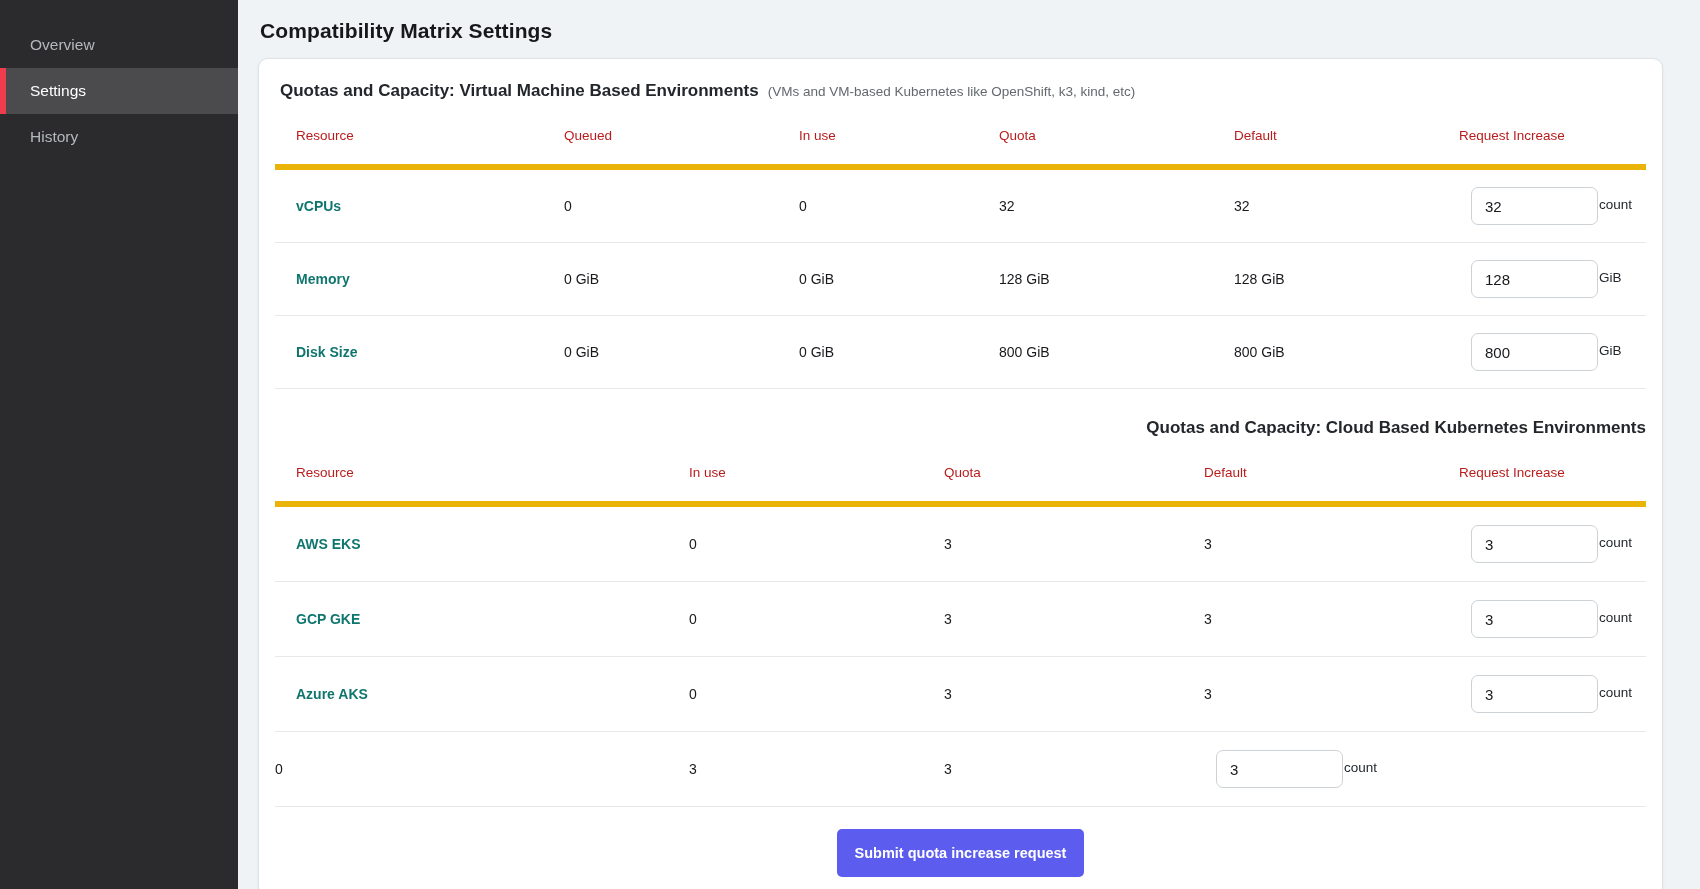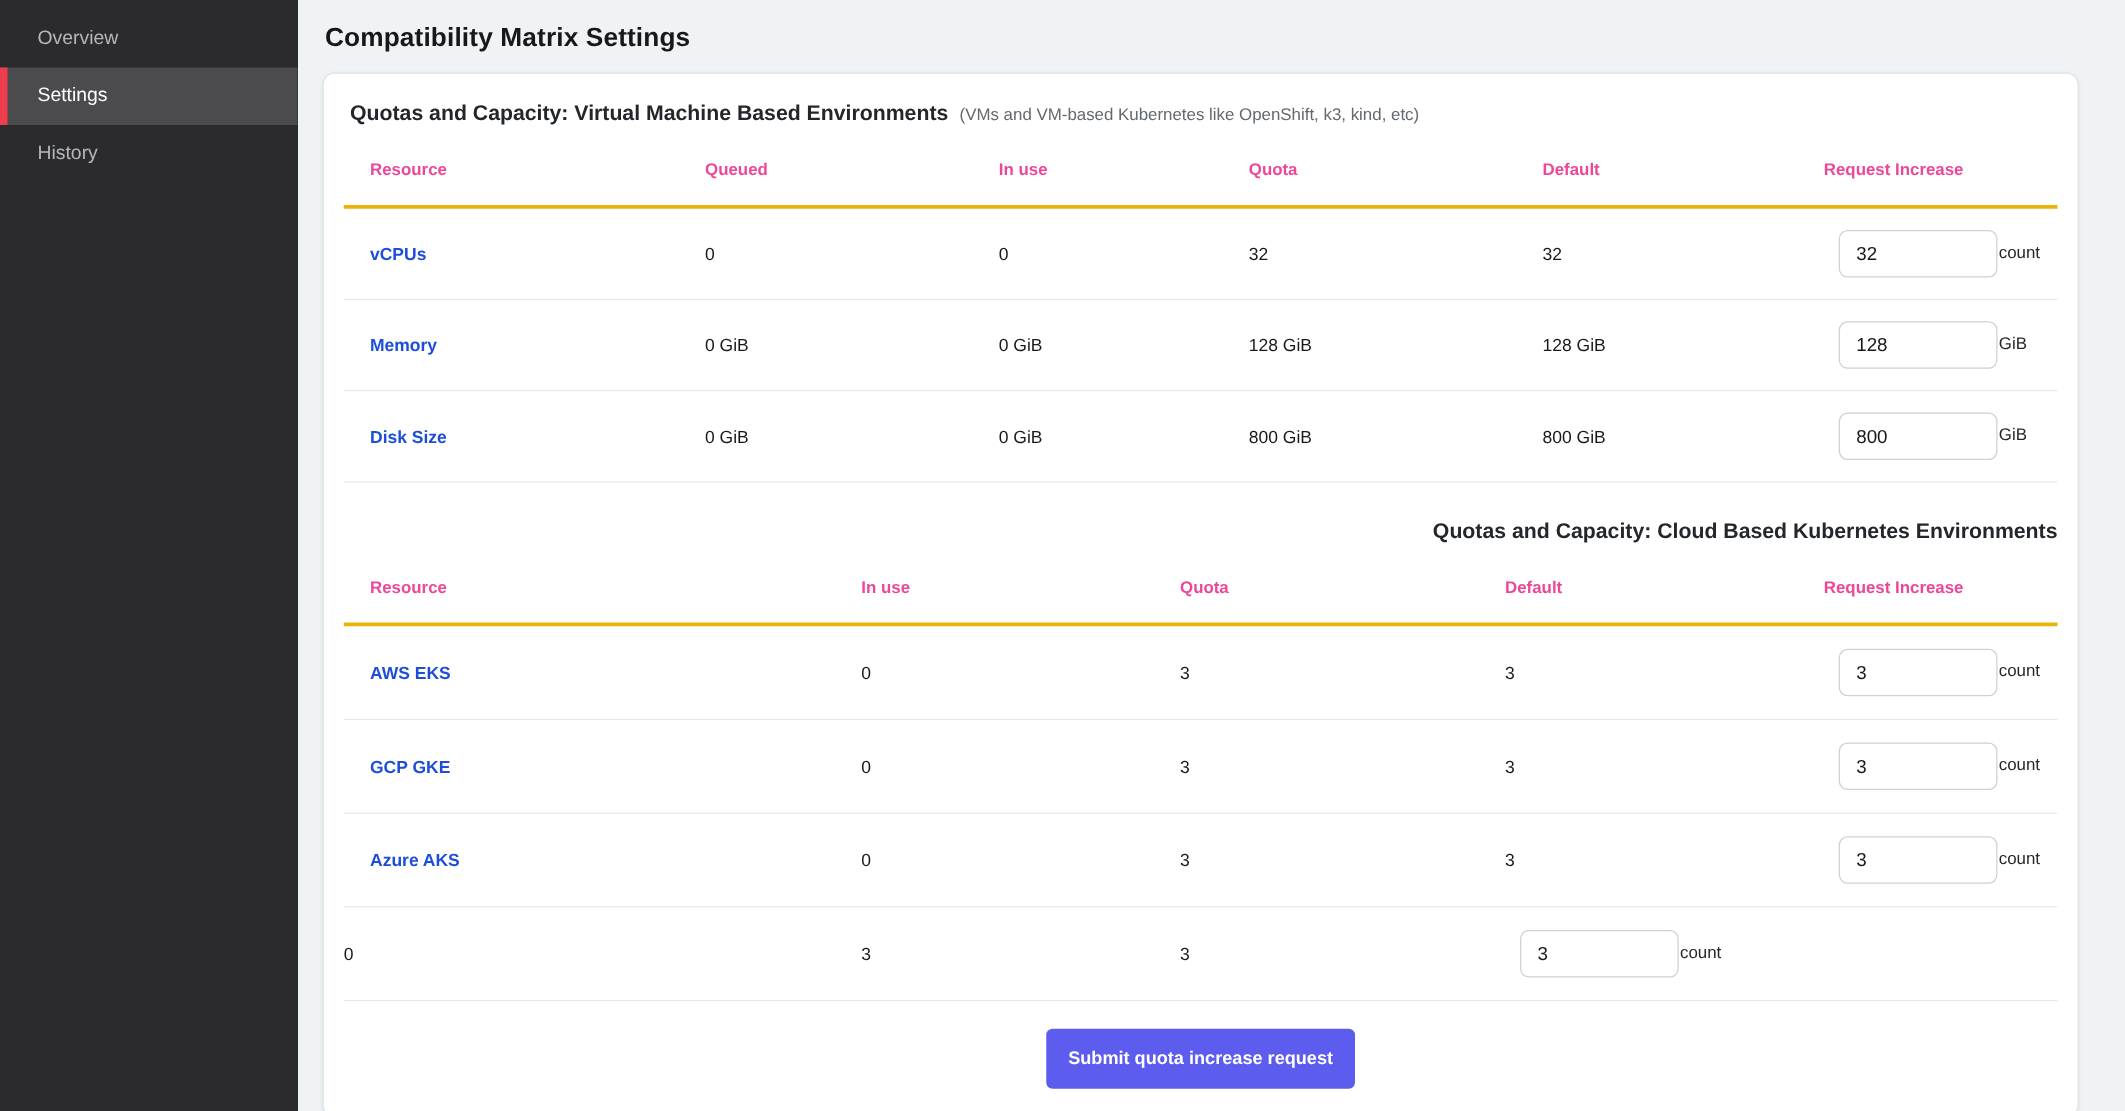--- a/index.html
+++ b/index.html
@@ -10,21 +10,21 @@
     font-family: "Liberation Sans", "DejaVu Sans", sans-serif;
     color: #17191c;
     overflow: hidden;
   }
   
   .sidebar {
     position: fixed; left: 0; top: 0;
     width: 238px; height: 889px;
     background: #2b2b2d;
   }
-  .nav { padding-top: 8px; }
+  .nav { padding-top: 22px; }
   .nav-item {
     height: 46px; display: flex; align-items: center;
     padding-left: 30px;
     font-size: 15.5px; color: #b4b8bb;
     cursor: pointer;
   }
   .nav-item.active {
     background: #4b4a4c; color: #ffffff;
     border-left: 6px solid var(--accent, #ee3d4d);
     padding-left: 24px;
@@ -45,31 +45,31 @@
   }
   .section-title-row { display: flex; align-items: baseline; gap: 9px; padding-left: 5px; }
   .section-title { margin: 0; font-size: 17px; font-weight: 700; color: #23272b; line-height: 24px; }
   .section-subtitle { font-size: 13.5px; color: #63696e; }
   .section-2 { margin-top: 27px; justify-content: flex-end; }
   
   .grid-row { display: grid; align-items: center; }
   .g6 { grid-template-columns: 289px 235px 200px 235px 225px 1fr; }
   .g5 { grid-template-columns: 414px 255px 260px 255px 1fr; }
   .thead {
-    font-size: 13.5px; font-weight: 700; color: #ec4899;
+    font-size: 13.5px; font-weight: 400; color: #b91c1c;
     padding: 25px 0 21px 0;
-    border-bottom: 3px solid #eab308;
+    border-bottom: 6px solid #eab308;
   }
   .trow {
     min-height: 73px;
     border-bottom: 1px solid #e6e9eb;
     font-size: 14px; color: #17191c;
   }
   .cell-first { padding-left: 21px; }
-  .resource { font-weight: 700; font-size: 14px; color: #1d4ed8; }
+  .resource { font-weight: 700; font-size: 14px; color: #0f766e; }
   .req-cell { display: flex; align-items: center; }
   .req-input {
     width: 127px; height: 38px;
     margin-left: 12px;
     border: 1px solid #ccd1d6; border-radius: 7px;
     padding: 0 0 0 13px;
     font-size: 15px; color: #17191c;
     font-family: "Liberation Sans", "DejaVu Sans", sans-serif;
     background: #fff;
     outline: none;

